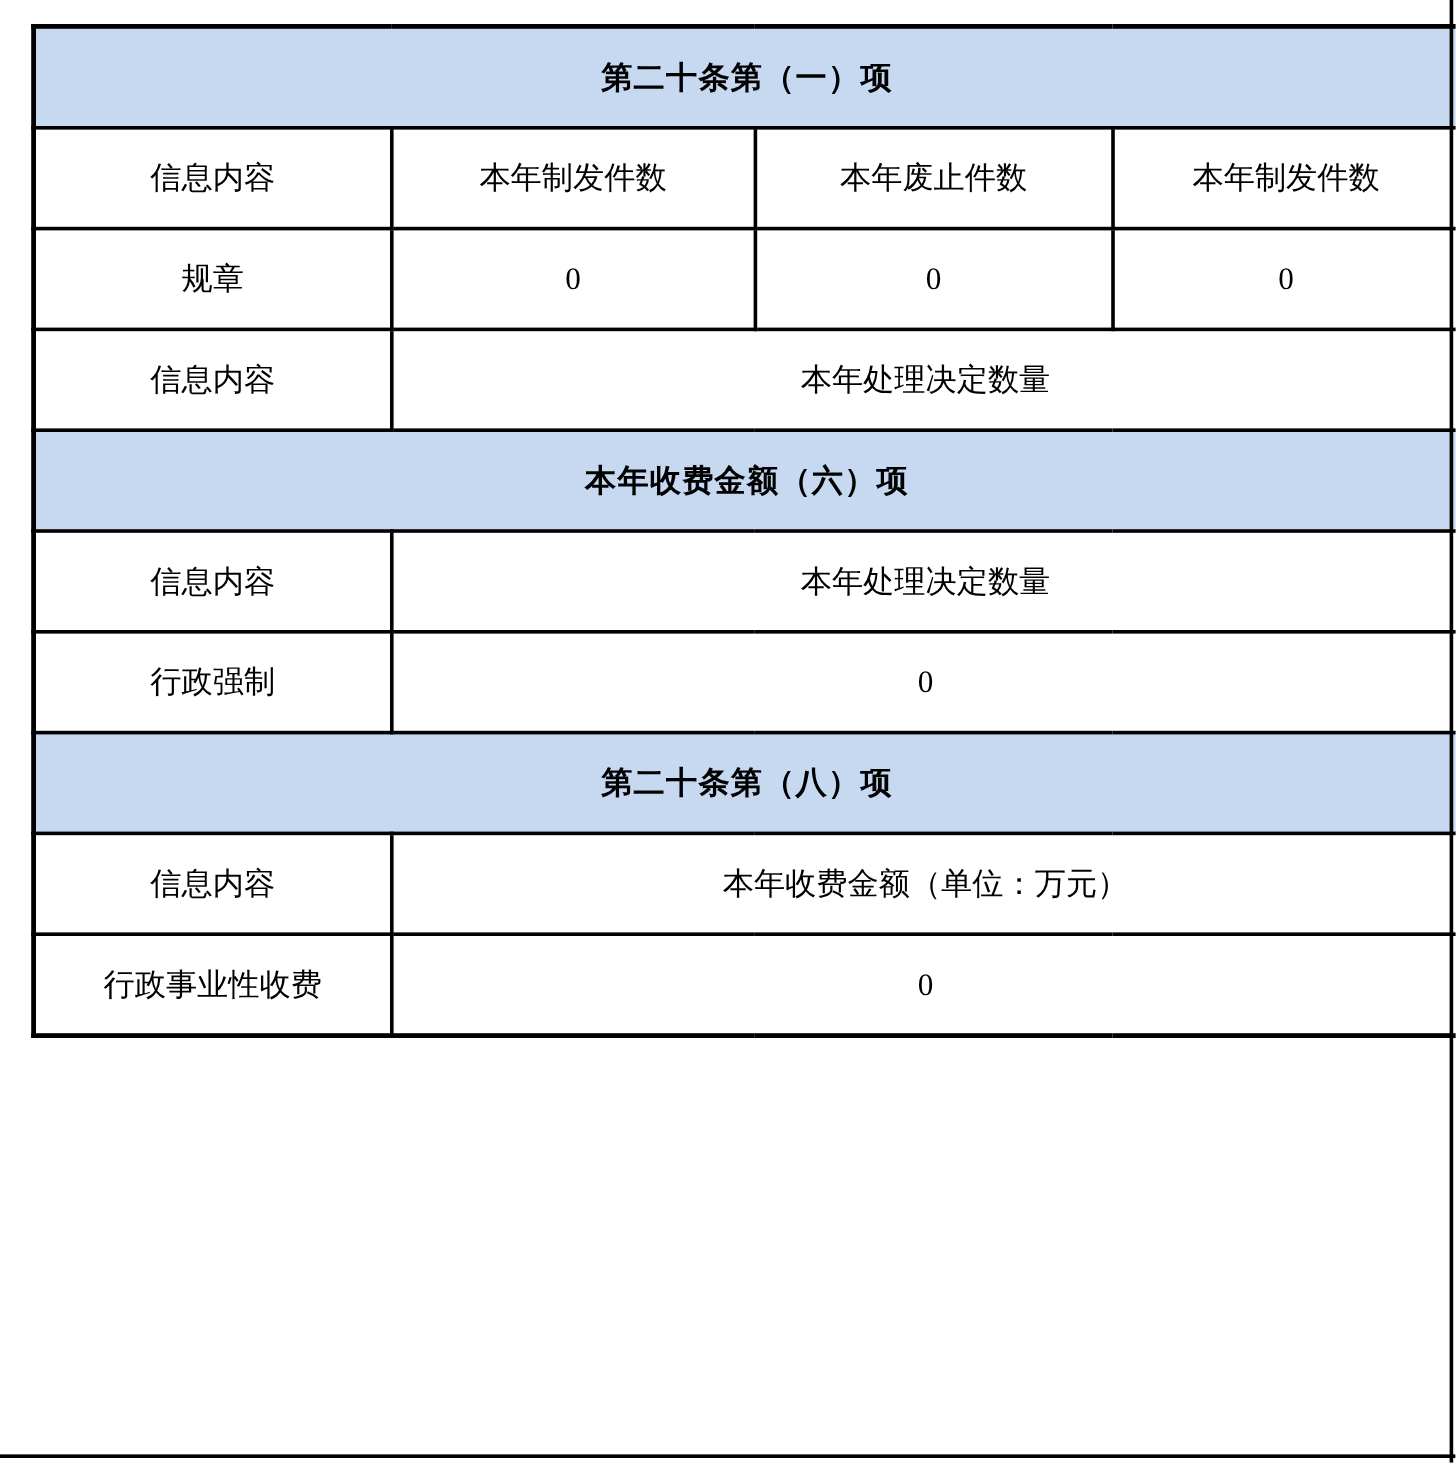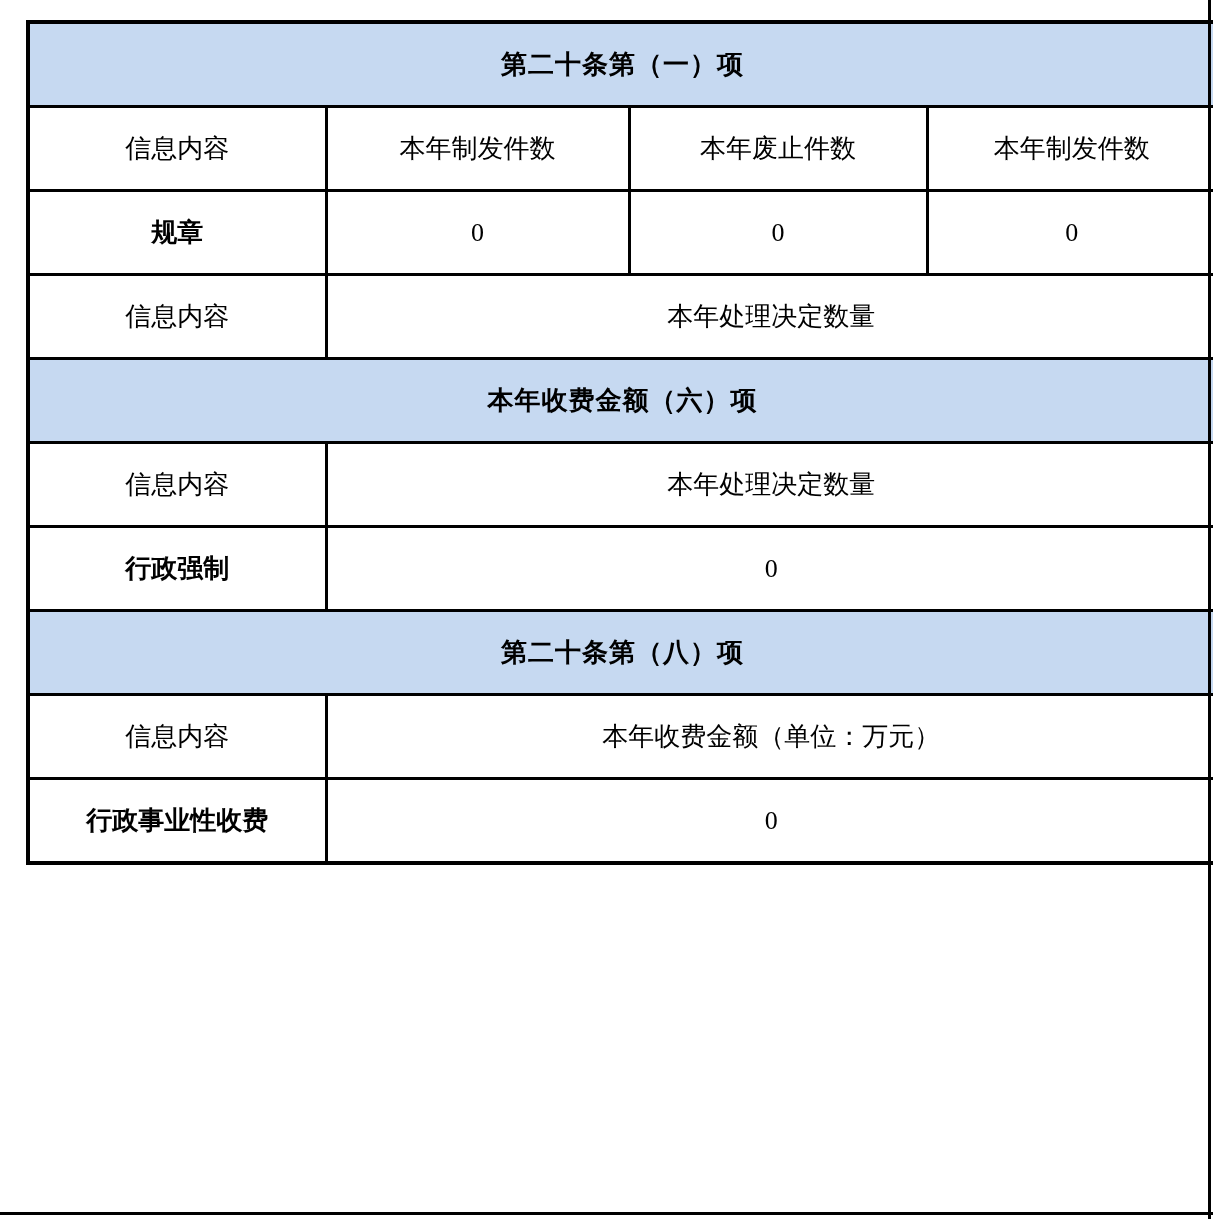--- a/index.html
+++ b/index.html
@@ -55,21 +55,20 @@
   }
   td.section-title {
     background: var(--header-bg, #C6D9F1);
     font-weight: bold;
     font-size: 28px;
     letter-spacing: 1px;
   }
   td.row-label {
     text-align: left;
     padding-left: 14px;
-    font-weight: bold;
   }
 </style>
 </head>
 <body>
 
 <div class="canvas">
 
   <table class="report">
     <colgroup>
       <col style="width:298px">

